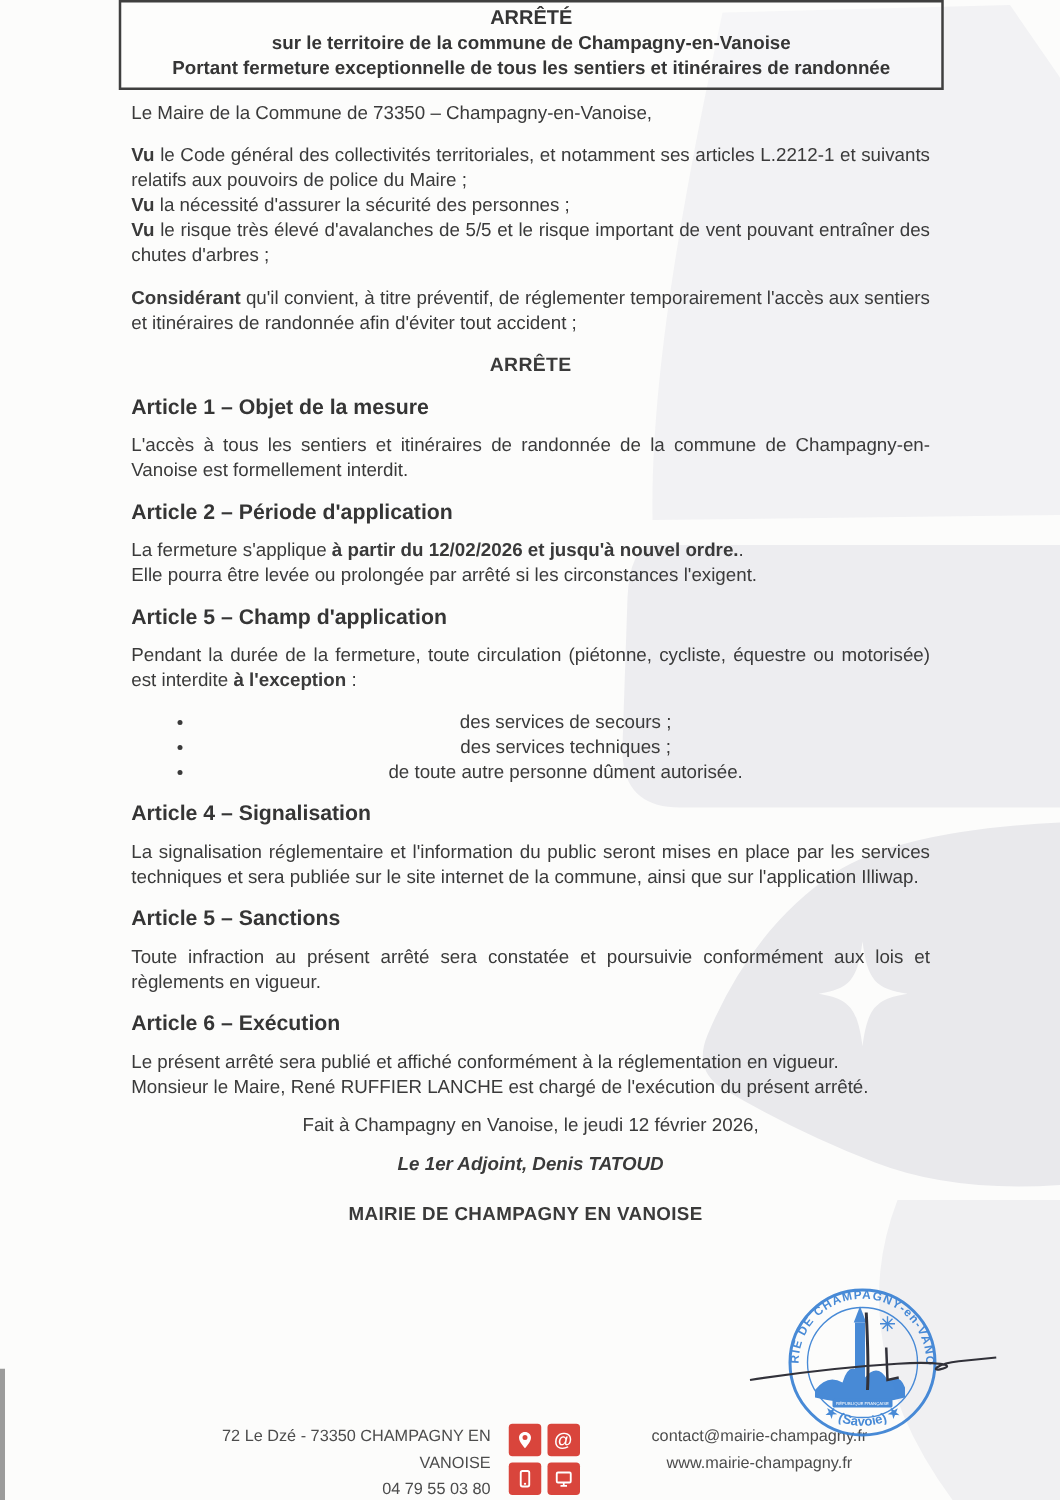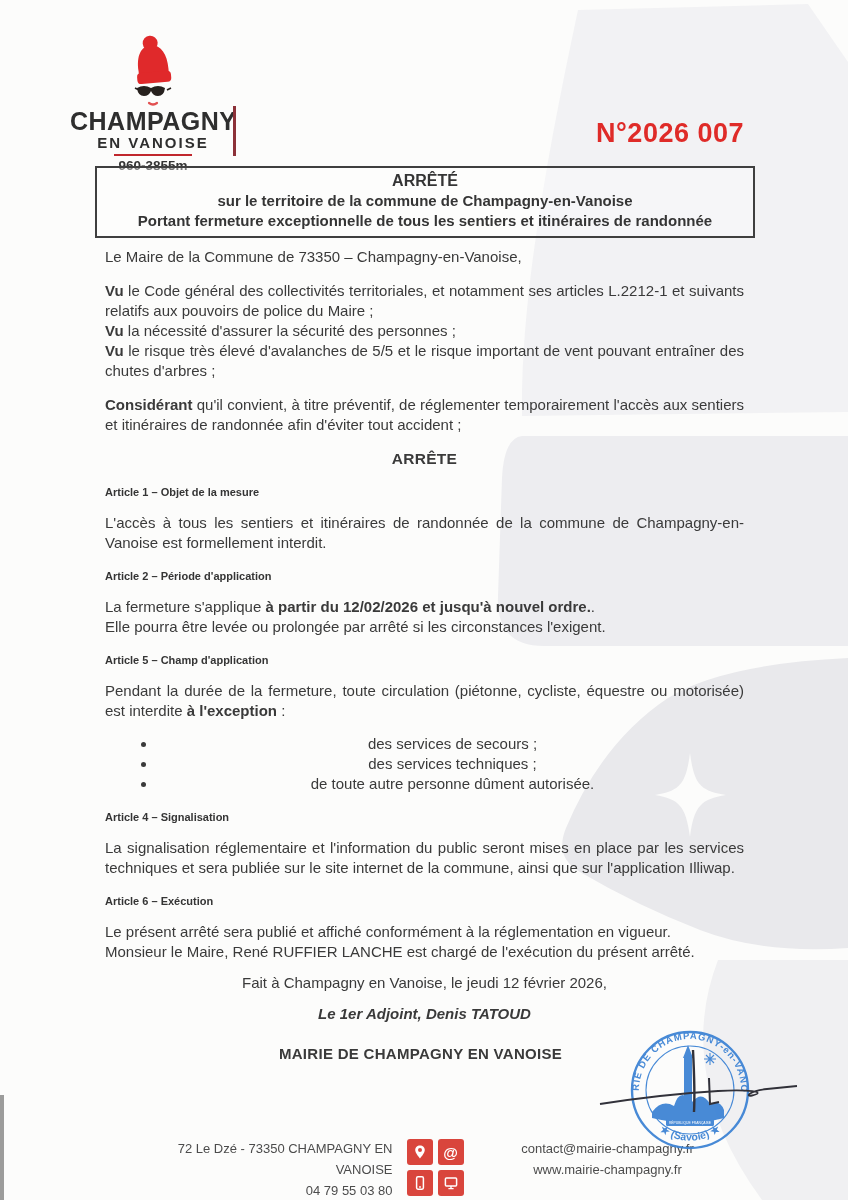--- a/index.html
+++ b/index.html
@@ -26,21 +26,21 @@
   .tb2{font-size:15px;font-weight:bold;line-height:20px;color:#353535;}
 
   
   .content{margin:0 104px 0 105px;font-size:15px;line-height:20px;}
   .content p{margin:0;text-align:justify;}
   .intro{margin-top:9px !important;}
   .vu-block{margin-top:14px;}
   .considerant{margin-top:14px !important;}
   .arrete-h{margin-top:14px;text-align:center;font-weight:bold;font-size:15.5px;letter-spacing:.3px;}
   .article{margin-top:13px;}
-  .article h3{margin:0;font-size:11px;line-height:20px;font-weight:bold;color:#353535;}
+  .article h3{margin:0;font-size:17px;line-height:20px;font-weight:bold;color:#353535;}
   .article .body{margin-top:11px !important;}
   .article p + p{margin-top:0 !important;}
   ul.bullets{margin:13px 0 0;padding-left:52px;}
   ul.bullets li{padding-left:4px;line-height:20px;text-align:center;}
   b{font-weight:bold;}
 
   .fait{margin-top:11px !important;text-align:center !important;}
   .adjoint{margin-top:11px !important;text-align:center !important;font-weight:bold;font-style:italic;}
   .mairie-row{display:flex;align-items:center;gap:12px;margin:8px 66px 0 58px;flex-direction:column;}
   .mairie-row .rule{flex:1;height:2px;background:#787878;}
@@ -67,42 +67,20 @@
 
   <svg class="wm" width="848" height="1200" viewBox="0 0 848 1200">
     <path d="M578,10 L808,4 L848,62 L848,412 L522,416 C520,300 548,150 578,10 Z" fill="#f2f2f4"></path>
     <path d="M522,436 Q504,438 502,478 L498,596 Q496,646 544,646 L848,646 L848,436 Z" fill="#ededf0"></path>
     <path d="M848,658 L848,948 Q762,954 700,930 Q638,906 580,872 Q554,857 566,828 Q602,742 668,698 Q722,664 848,658 Z" fill="#e9e9ec"></path>
     <path d="M690,753 C694,785 701,791 726,795 C701,799 694,806 690,837 C686,806 679,799 655,795 C679,791 686,785 690,753 Z" fill="#fcfcfb"></path>
     <path d="M718,960 Q698,1012 705,1065 Q712,1132 762,1200 L848,1200 L848,960 Z" fill="#f0f0f2"></path>
     <circle cx="790" cy="1056" r="56" fill="#f0f0f2"></circle>
   </svg>
 
-  <div class="header z">
-    <div class="logo">
-      <svg class="logo-art" width="84" height="74" viewBox="0 0 84 74">
-        <g transform="rotate(-5 42 30)">
-          <circle cx="41" cy="9" r="7.5" fill="#e0292b"></circle>
-          <path d="M27,36 C26,20 32,11 41,11 C51,11 57,21 57,36 L57,42 L27,42 Z" fill="#e0292b"></path>
-          <rect x="25" y="38" width="34" height="11" rx="4" fill="#e0292b"></rect>
-        </g>
-        <g transform="translate(0,2)">
-          <path d="M26,52 q7,-4 14,0 q7,-4 14,0 q-1,8 -7,8 q-5,0 -7,-5 q-2,5 -7,5 q-6,0 -7,-8Z" fill="#27211e"></path>
-          <path d="M24,52 l4,2 M60,52 l-4,2" stroke="#27211e" stroke-width="1.6"></path>
-          <path d="M38,67 q4,3 8,0" stroke="#e25050" stroke-width="2.2" fill="none" stroke-linecap="round"></path>
-        </g>
-      </svg>
-      <div class="logo-name">CHAMPAGNY</div>
-      <div class="logo-sub">EN VANOISE</div>
-      <div class="logo-rule"></div>
-      <div class="logo-alt">960-3855m</div>
-    </div>
-    <div class="v-bar"></div>
-    <div class="doc-number">N°2026 007</div>
-  </div>
 
   <div class="title-box z">
     <div class="tb1">ARRÊTÉ</div>
     <div class="tb2">sur le territoire de la commune de Champagny-en-Vanoise</div>
     <div class="tb2">Portant fermeture exceptionnelle de tous les sentiers et itinéraires de randonnée</div>
   </div>
 
   <div class="content z">
     <p class="intro">Le Maire de la Commune de 73350 – Champagny-en-Vanoise,</p>
 
@@ -135,20 +113,24 @@
         <li>des services techniques ;</li>
         <li>de toute autre personne dûment autorisée.</li>
       </ul>
     </div>
 
     <div class="article">
       <h3>Article 4 – Signalisation</h3>
       <p class="body"><span>La signalisation réglementaire et l'information du public seront mises en place par les services techniques et sera publiée sur le site internet de la commune, ainsi que sur l'application Illiwap.</span></p>
     </div>
 
+    <div class="article">
+      <h3>Article 5 – Sanctions</h3>
+      <p class="body"><span>Toute infraction au présent arrêté sera constatée et poursuivie conformément aux lois et règlements en vigueur.</span></p>
+    </div>
 
     <div class="article">
       <h3>Article 6 – Exécution</h3>
       <p class="body"><span>Le présent arrêté sera publié et affiché conformément à la réglementation en vigueur.</span></p>
       <p><span>Monsieur le Maire, René RUFFIER LANCHE est chargé de l'exécution du présent arrêté.</span></p>
     </div>
 
     <p class="fait">Fait à Champagny en Vanoise, le jeudi 12 février 2026,</p>
     <p class="adjoint">Le 1er Adjoint, Denis TATOUD</p>
 

